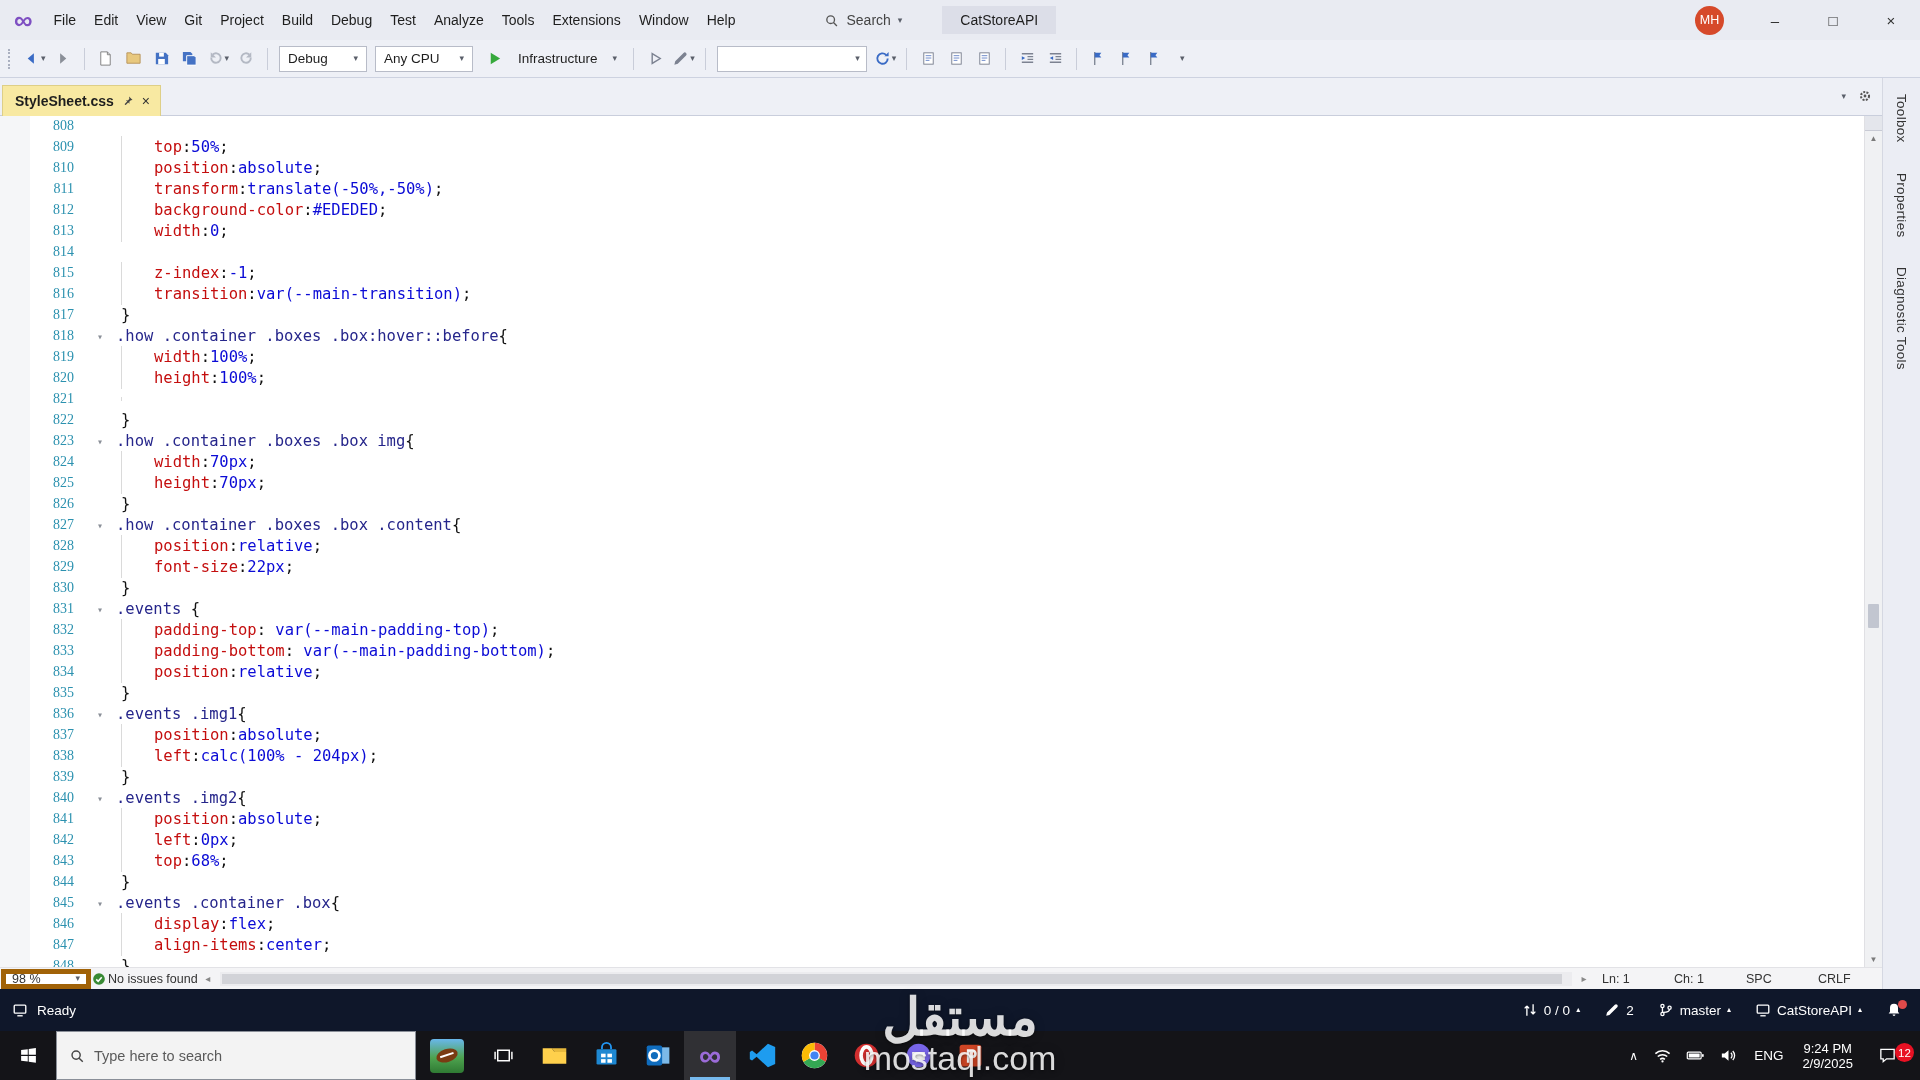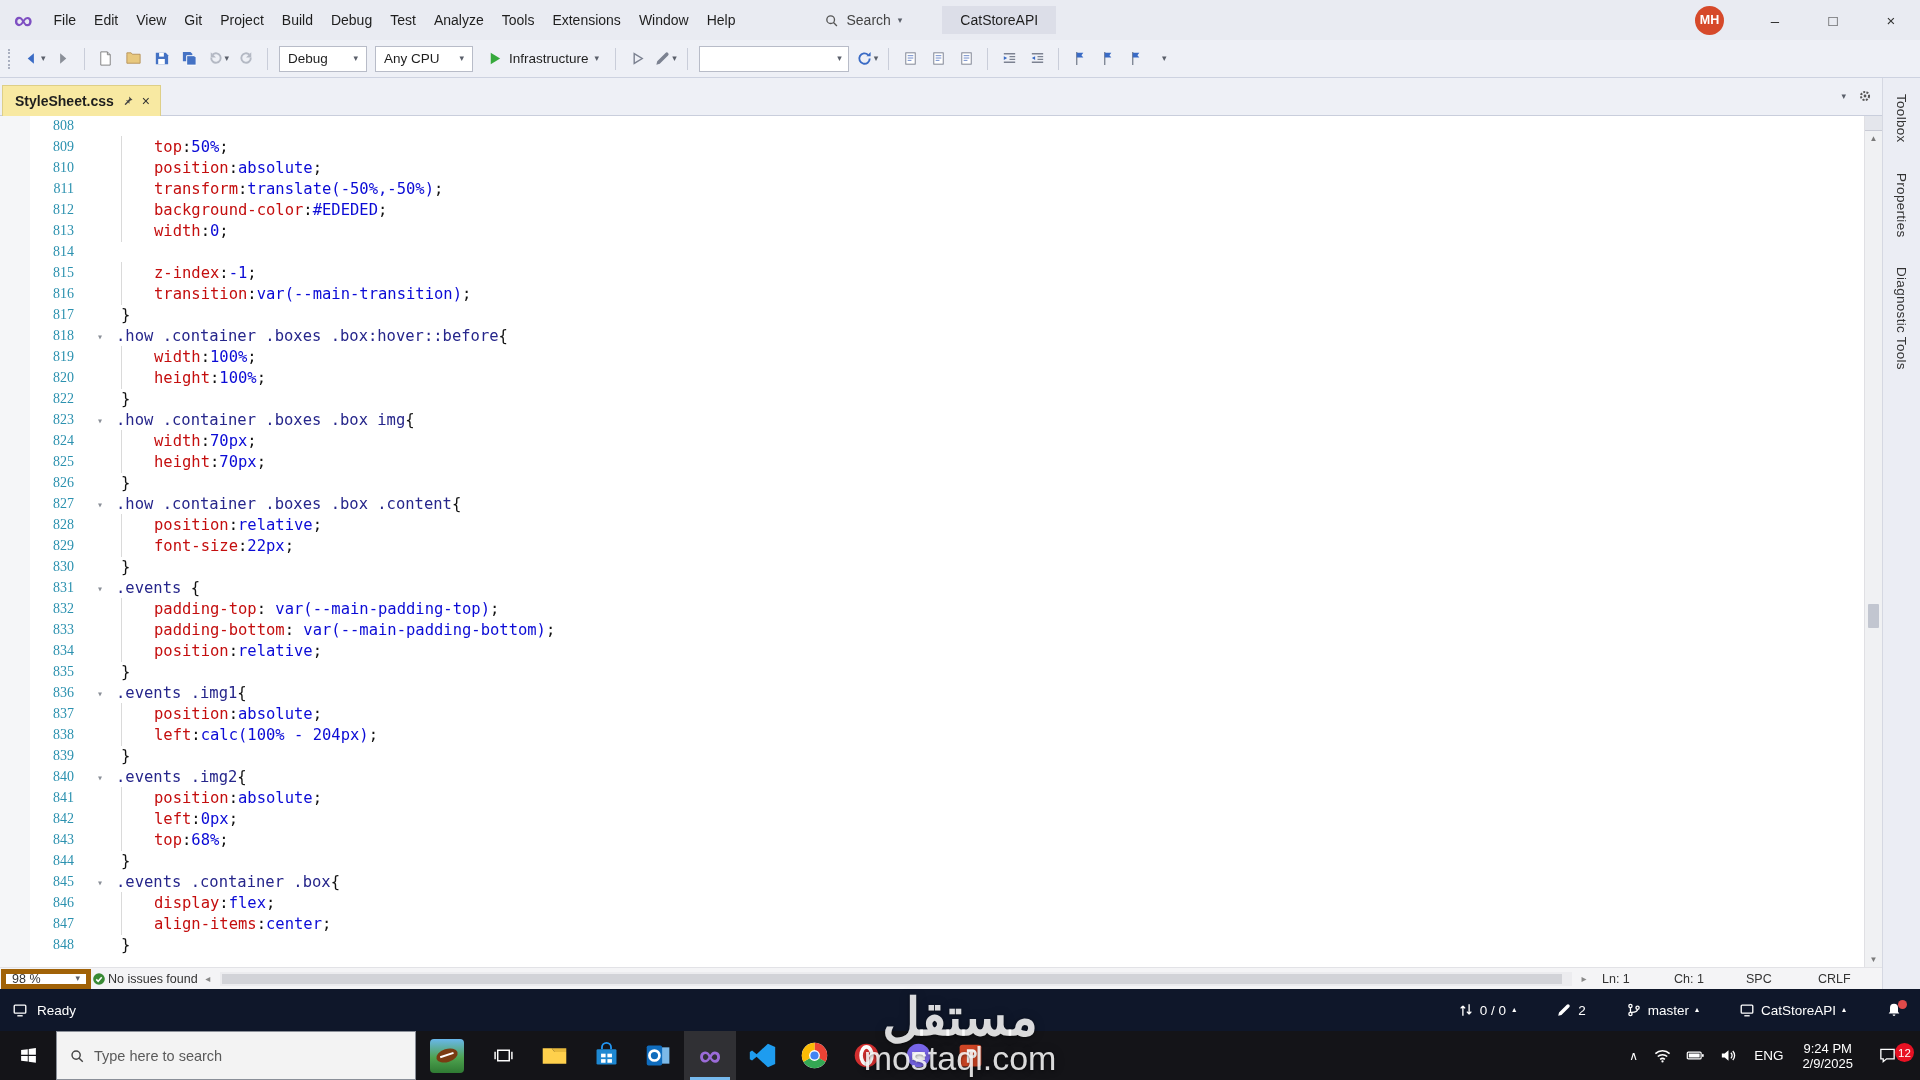--- a/index.html
+++ b/index.html
@@ -11,29 +11,29 @@
 .caret{font-size:9px;color:#5a5f6a;line-height:1}
 
 .titlebar{height:40px;background:#E9EBF2;display:flex;align-items:center;padding-left:10px;flex:none}
 .vs-logo{color:#7E4FC2;font-size:26px;font-weight:bold;margin:0 12px 0 4px;line-height:1}
 .menubar{display:flex;align-items:center}
 .menu-item{padding:5px 9px;font-size:14px;color:#1e1e1e;cursor:default}
 .tb-search{display:flex;align-items:center;gap:7px;margin-left:70px;color:#444;padding:4px 10px;font-size:14px}
 .tb-search .ic{width:15px;height:15px;color:#555}
 .solution-badge{background:#DCDEE8;padding:6px 18px;margin-left:30px;font-size:14px;color:#1e1e1e}
 .spacer{flex:1}
-.avatar{width:29px;height:29px;border-radius:50%;background:#D6492A;color:#fff;font-weight:bold;font-size:12.5px;display:flex;align-items:center;justify-content:center;margin-right:22px}
+.avatar{width:29px;height:29px;border-radius:50%;background:#D6492A;color:#fff;font-weight:normal;font-size:12.5px;display:flex;align-items:center;justify-content:center;margin-right:22px}
 .winbtn{width:58px;height:40px;display:flex;align-items:center;justify-content:center;font-size:15px;color:#333}
 
 .toolbar{height:38px;background:#EEF0F6;display:flex;align-items:center;gap:2px;padding:0 8px;border-bottom:1px solid #CDD2E0;flex:none}
 .tb-grip{width:6px;height:20px;border-left:2px dotted #AAB0C0;margin-right:5px}
 .tb-btn{height:26px;min-width:26px;display:flex;align-items:center;justify-content:center;border-radius:2px;gap:1px;padding:0 2px}
 .tb-sep{width:1px;height:22px;background:#C9CDD9;margin:0 6px;flex:none}
 .tb-select{height:26px;background:#fff;border:1px solid #B8BCC8;display:flex;align-items:center;justify-content:space-between;padding:0 8px;font-size:13.5px;gap:10px;margin:0 3px}
-.run-btn{display:flex;align-items:center;gap:6px;padding:0 8px;height:26px}
+.run-btn{display:flex;align-items:center;gap:15px;padding:0 8px;height:26px}
 .run-btn .lbl{font-size:13.5px}
 .tb-combo{width:150px;height:26px;background:#fff;border:1px solid #B8BCC8;display:flex;align-items:center;justify-content:flex-end;padding:0 6px;margin:0 3px}
 .tb-combo input{border:none;outline:none;flex:1;font-size:13px;background:transparent}.c-gray{color:#7c8291}.c-dim{color:#B4B9C4}
 
 .main{flex:1;display:flex;min-height:0;background:#EEF0F6}
 .left-col{flex:1;display:flex;flex-direction:column;min-width:0}
 .tabstrip{height:38px;background:#EEF0F6;display:flex;align-items:flex-end;padding-left:2px;border-bottom:1px solid #C9CEDC}
 .tab{height:31px;background:#F8E9A2;display:flex;align-items:center;gap:8px;padding:0 10px 0 12px;font-size:14px;border:1px solid #DECF87;border-bottom:none;margin-bottom:-1px;position:relative;z-index:2}
 .tab-label{font-weight:bold}
 .tab .pin{width:12px;height:12px;color:#444}
@@ -66,21 +66,21 @@
 .harrow{width:20px;text-align:center;color:#888;font-size:10px;flex:none}
 .htrack{flex:1;height:14px;background:#ECECEF;position:relative;margin:0 2px}
 .hthumb{position:absolute;left:2px;right:10px;top:2px;bottom:2px;background:#D2D3D8}
 .pos{width:72px;flex:none;color:#333;padding-left:8px}
 
 .side-strip{width:38px;background:#EBEDF4;border-left:1px solid #D5D8E2;display:flex;flex-direction:column;align-items:center;padding-top:16px;gap:30px;flex:none}
 .side-tab{writing-mode:vertical-rl;font-size:13.5px;color:#333;letter-spacing:.3px}
 
 .statusbar{height:42px;background:#0f172a;color:#fff;display:flex;align-items:center;font-size:13.5px;padding:0 12px;gap:9px;flex:none}
 .sb-ic{width:16px;height:16px;color:#fff}
-.sb-right{margin-left:auto;display:flex;gap:40px;padding-right:6px}
+.sb-right{margin-left:auto;display:flex;gap:24px;padding-right:6px}
 .sb-item{display:flex;align-items:center;gap:6px}
 .sb-item .caret{color:#fff;font-size:8px}
 .sb-item.bell{position:relative}
 .sb-dot{position:absolute;right:-5px;top:-2px;width:9px;height:9px;border-radius:50%;background:#E04A4A}
 
 .taskbar{height:49px;background:#141418;display:flex;align-items:stretch;flex:none}
 .start{width:56px;display:flex;align-items:center;justify-content:center}
 .start svg{width:19px;height:19px}
 .ts-box{width:360px;background:#F3F3F3;border:1px solid #8A8F98;display:flex;align-items:center;gap:9px;padding:0 12px}
 .ts-box .ic{width:16px;height:16px;color:#444}
@@ -477,20 +477,25 @@
                 <span class="ln">819</span>
                 <span class="fold"></span>
                 <span class="code ind"><i class="guide"></i><span class="tk-p">width</span><span class="tk-x">:</span><span class="tk-v">100%</span><span class="tk-x">;</span></span>
               </div>
               <div class="cl">
                 <span class="ln">820</span>
                 <span class="fold"></span>
                 <span class="code ind"><i class="guide"></i><span class="tk-p">height</span><span class="tk-x">:</span><span class="tk-v">100%</span><span class="tk-x">;</span></span>
               </div>
               <div class="cl">
+                <span class="ln">821</span>
+                <span class="fold"></span>
+                <span class="code ind"><i class="guide"></i></span>
+              </div>
+              <div class="cl">
                 <span class="ln">822</span>
                 <span class="fold"></span>
                 <span class="code cb"><span class="tk-x">}</span></span>
               </div>
               <div class="cl">
                 <span class="ln">823</span>
                 <span class="fold">▾</span>
                 <span class="code"><span class="tk-s">.how .container .boxes .box img</span><span class="tk-x">{</span></span>
               </div>
               <div class="cl">

